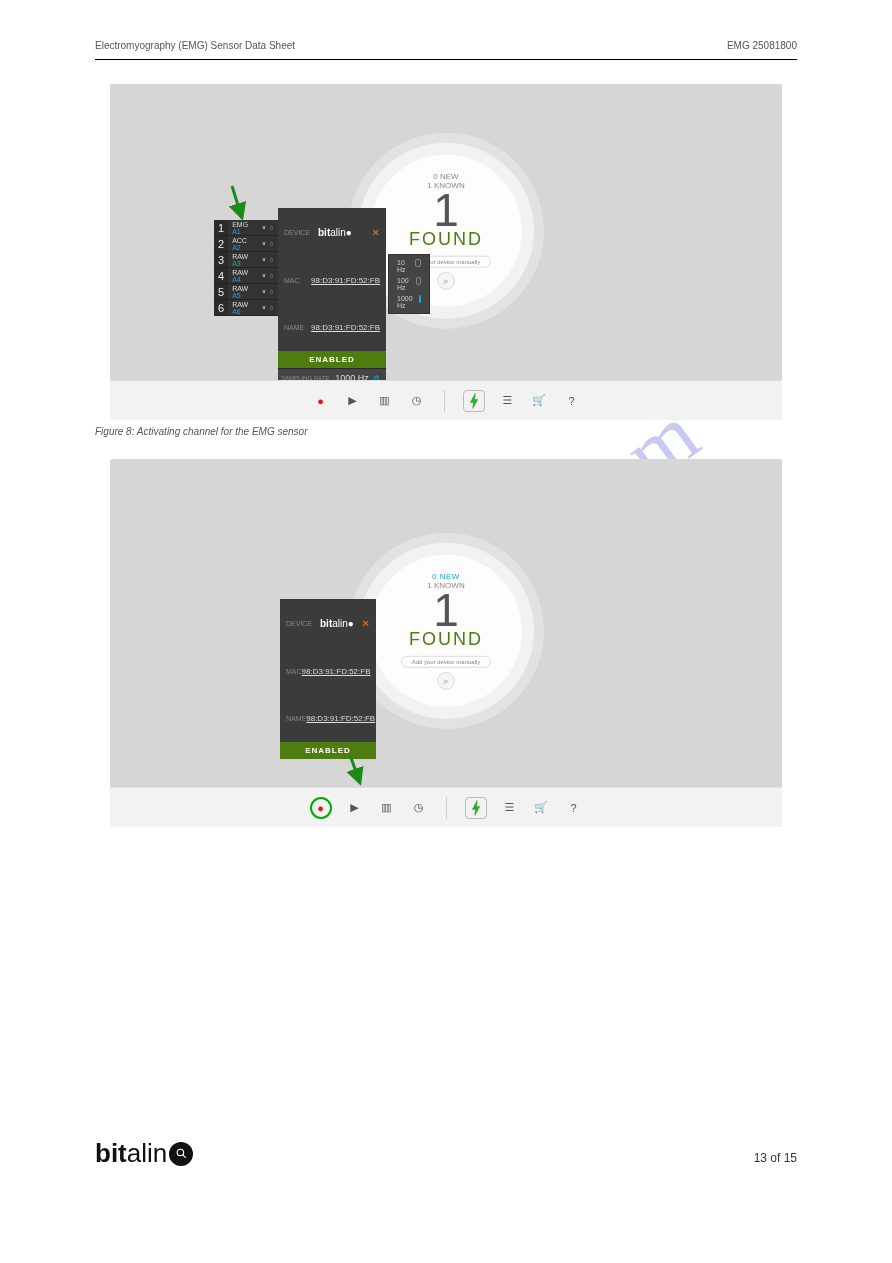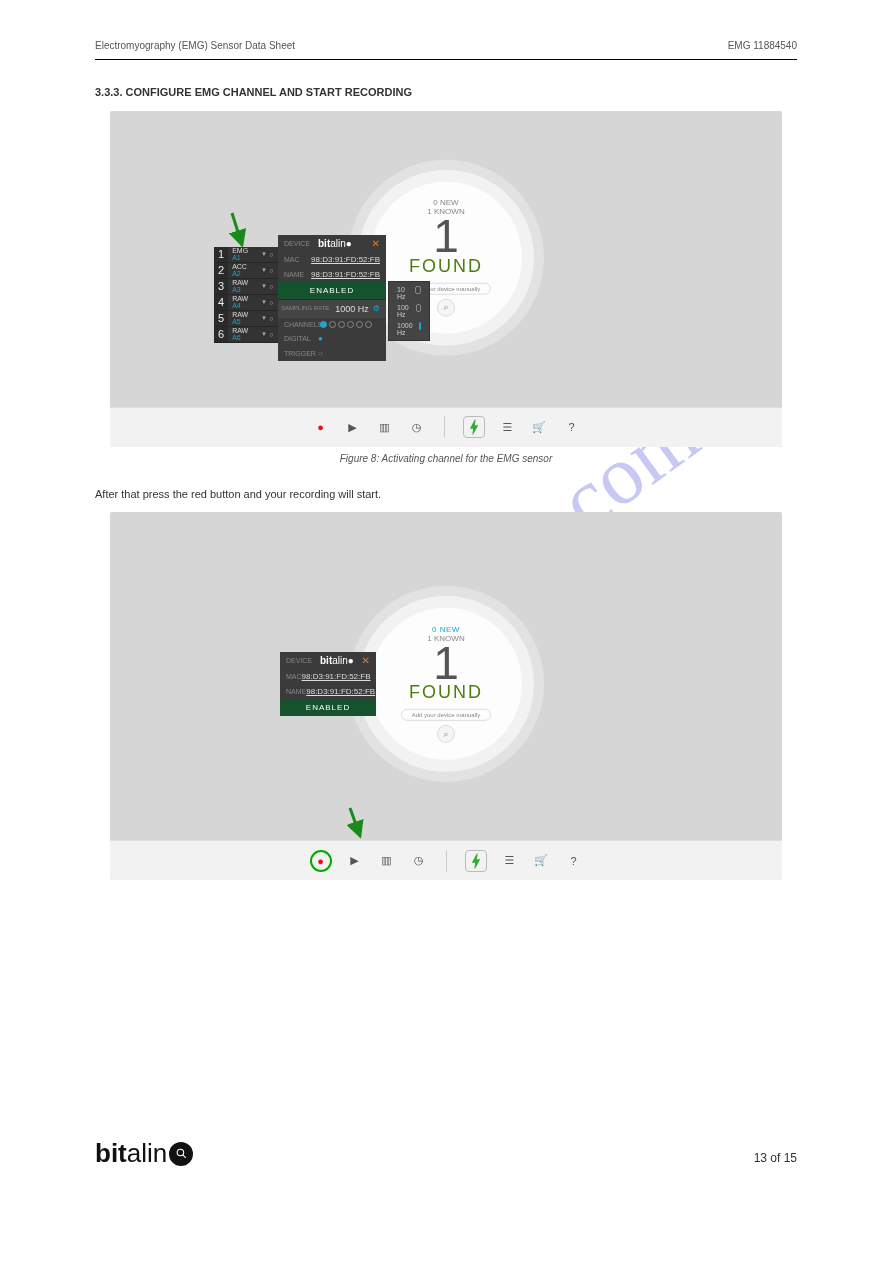--- a/index.html
+++ b/index.html
@@ -1,46 +1,46 @@
 <!DOCTYPE html>
 <html><head>
 <meta charset="utf-8">
 <style>
   * { box-sizing: border-box; margin: 0; padding: 0; }
   body { background: #fff; font-family: Arial, Helvetica, sans-serif; width: 892px; }
   .page { width: 892px; height: 1199px; position: relative; padding: 40px 95px 30px; }
   .hdr { display:flex; justify-content:space-between; font-size:10px; color:#555;}
   .hr { border:0; border-top:1px solid #000; margin:8px 0 24px; }
   .body-text { font-size:11px; line-height:1.5; color:#333; margin:10px 0; }
-  .caption { font-size:10px; font-style:italic; color:#555; text-align:center; margin:6px 0 22px;}
+  .caption { font-size:10px; font-style:italic; color:#555; text-align:left; margin:6px 0 22px;}
   .figwrap { position:relative; width:672px; height:336px; margin:0 auto; background:#d6d6d6; overflow:hidden; border-radius:2px;}
   .figwrap2 { height:368px; }
   .toolbar { position:absolute; bottom:0; left:0; right:0; height:40px; background:#f2f2f2; border-top:1px solid #e0e0e0; display:flex; align-items:center; justify-content:center; gap:14px;}
   .tb-sep { width:1px; height:22px; background:#ccc; margin:0 4px;}
   .tb-btn { width:18px;height:18px; display:flex;align-items:center;justify-content:center; font-size:11px; color:#555;}
   .tb-btn.red{ color:#e11;}
   .tb-circle-green{ border:2px solid #0a0; border-radius:50%; width:22px;height:22px; display:flex;align-items:center;justify-content:center;}
   .tb-box{ border:1px solid #bbb; border-radius:4px; width:22px;height:22px; display:flex;align-items:center;justify-content:center; font-size:11px;}
   .found-circ{ position:absolute; left:50%; top:50%; transform:translate(-50%,-56%); width:152px; height:152px; border-radius:50%; background:#fdfdfd; box-shadow:0 0 0 12px rgba(255,255,255,.55), 0 0 0 22px rgba(255,255,255,.3); display:flex;flex-direction:column;align-items:center;justify-content:center; }
   .found-circ .top{ font-size:8px; color:#19a6d6; letter-spacing:.5px;}
   .found-circ .top2{ font-size:8px; color:#888;}
   .found-circ .big{ font-size:46px; color:#555; font-weight:400; line-height:.9;}
   .found-circ .sub{ font-size:18px; color:#4d7c0f; letter-spacing:2px; margin-top:-2px;}
   .found-circ .adv{ font-size:6px; color:#888; border:1px solid #ddd; border-radius:9px; padding:2px 10px; margin-top:6px;}
   .found-circ .mag{ width:18px;height:18px;border:1px solid #ddd;border-radius:50%;background:#f5f5f5;margin-top:4px;font-size:9px;color:#888;display:flex;align-items:center;justify-content:center;}
 
   
   .panel{ position:absolute; background:#3b3b3b; color:#ddd; font-size:8px; }
-  .panel .row{ display:flex; align-items:center; padding:3px 6px;}
+  .panel .row{ display:flex; align-items:center; padding:19px 6px;}
   .panel .lbl{ color:#888; width:34px; font-size:7px;}
   .panel .val{ color:#ddd; font-size:8px;text-decoration:underline;}
   .panel .logo{ font-size:10px; color:#fff;}
   .panel .logo b{ font-weight:800;}
   .panel .close{ margin-left:auto; color:#e07a2a; font-size:10px;}
-  .panel .enabled{ background:#14532d; color:#fff; text-align:center; font-size:8px; letter-spacing:1px; padding:4px 0;}
+  .panel .enabled{ background:#4d7c0f; color:#fff; text-align:center; font-size:8px; letter-spacing:1px; padding:4px 0;font-weight:bold;}
   .panel .srate{ background:#444;border-top:1px solid #2a2a2a;display:flex;align-items:center;justify-content:flex-end;padding:4px 6px 4px 0;}
   .panel .srlab{ color:#888; font-size:6px; text-align:right; line-height:1.1; margin-right:6px;}
   .panel .srv{ font-size:9px;}
   .panel .dot{ width:7px;height:7px;border:1px solid #888;border-radius:50%;margin-left:2px;display:inline-block;}
   .panel .dot.sel{ background:#19a6d6; border-color:#19a6d6;}
   .ch-list{ position:absolute; background:#333; color:#ddd; font-size:7px;}
   .ch-list .ch-row{ display:flex; align-items:center; border-bottom:1px solid #252525; height:16px;}
   .ch-list .n{ width:16px; text-align:center; font-size:11px; color:#eee; background:#2b2b2b; height:100%; display:flex;align-items:center;justify-content:center;}
   .ch-list .tg{ width:34px; padding-left:4px;}
   .ch-list .tg .t1{ color:#ddd; display:block; line-height:1;}
@@ -63,27 +63,26 @@
   .footer-logo .circ{ display:inline-flex; width:24px;height:24px; border-radius:50%; background:#111; align-items:center;justify-content:center; margin-left:2px;}
   .footer-logo .circ svg{ width:13px;height:13px;}
 </style>
 </head>
 <body>
 
 <div class="page">
 
   <div class="hdr">
     <span>Electromyography (EMG) Sensor Data Sheet</span>
-    <span>EMG 11884540</span>
+    <span>EMG 25081800</span>
   </div>
   <hr class="hr">
 
   <div class="wm">manualshive.com</div>
 
-  <div class="body-text"><strong>3.3.3.  CONFIGURE EMG CHANNEL AND START RECORDING</strong></div>
 
   <div class="figwrap" style="margin-top:6px;">
 
     <div class="found-circ" style="transform:translate(-50%,-64%);">
       <div class="top2">0  NEW</div>
       <div class="top2">1  KNOWN</div>
       <div class="big">1</div>
       <div class="sub">FOUND</div>
       <div class="adv">Add your device manually</div>
       <div class="mag">⌕</div>
@@ -222,21 +221,20 @@
             <path fill="#3a3" d="M11 21h-1l1-7H7l6-11h1l-1 7h4l-6 11z"></path>
           </svg>
         </span>
       <span class="tb-btn">☰</span>
       <span class="tb-btn">🛒</span>
       <span class="tb-btn">?</span>
     </div>
   </div>
   <div class="caption">Figure 8: Activating channel for the EMG sensor</div>
 
-  <div class="body-text">After that press the red button and your recording will start.</div>
 
   <div class="figwrap figwrap2" style="margin-top:6px;">
     <div class="found-circ" style="transform:translate(-50%,-58%);">
       <div class="top">0  NEW</div>
       <div class="top2">1  KNOWN</div>
       <div class="big">1</div>
       <div class="sub">FOUND</div>
       <div class="adv">Add your device manually</div>
       <div class="mag">⌕</div>
     </div>

